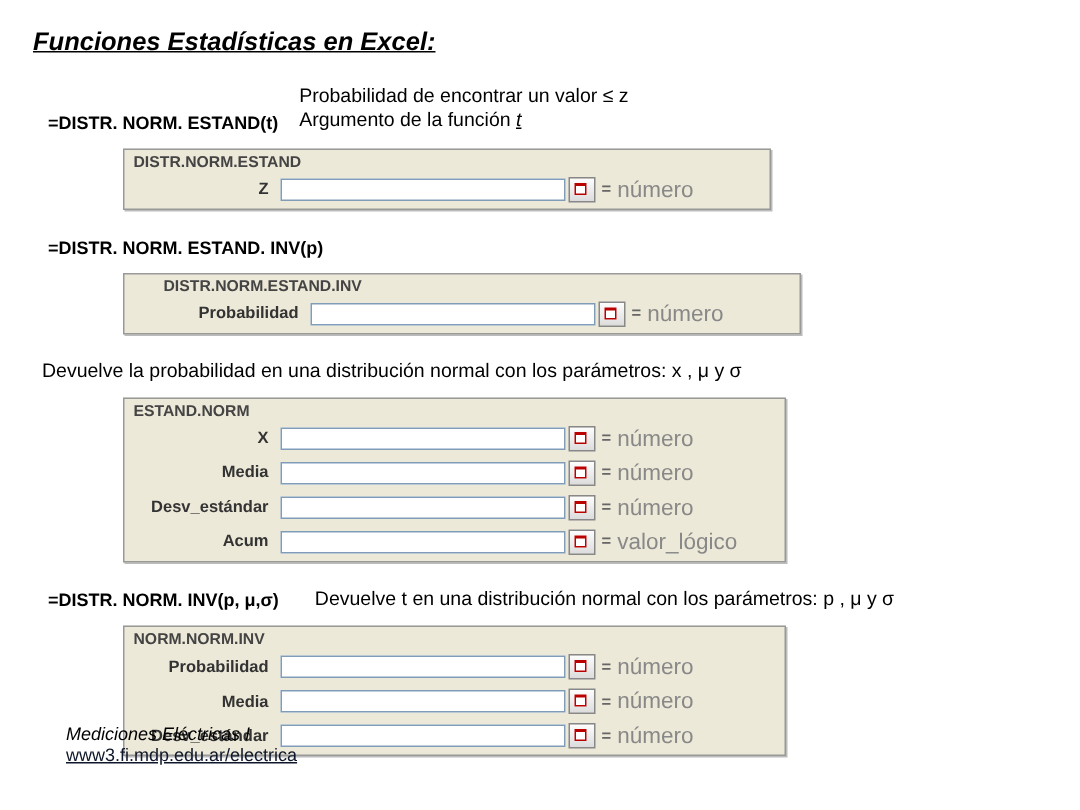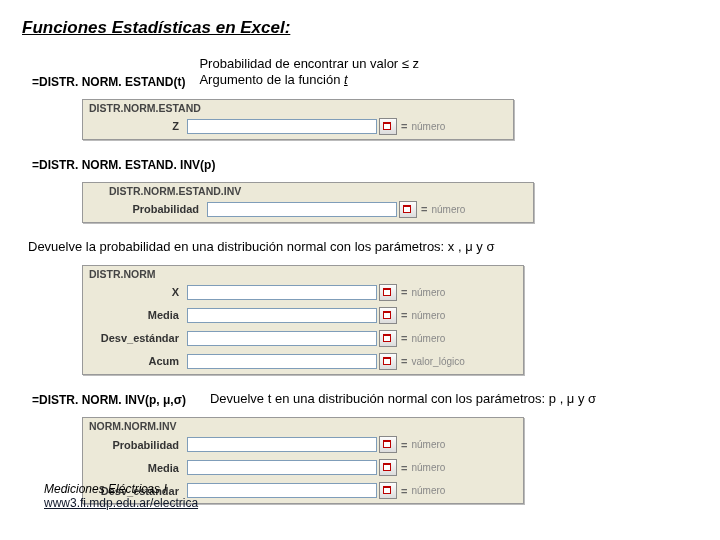--- a/index.html
+++ b/index.html
@@ -91,21 +91,21 @@
     border-top: 2px solid #b00;
     background: #fff;
   }
   .deq {
     padding: 0 4px;
     color: #666;
     font-weight: bold;
   }
   .dhint {
     color: #888;
-    font-size: 10px;
+    font-size: 15px;
     font-style: normal;
   }
   .footer {
     position: absolute;
     bottom: 12px;
     left: 22px;
     right: 22px;
     display: flex;
     justify-content: center;
     font-size: 12px;
@@ -157,21 +157,21 @@
       <div class="dhint">número</div>
     </div>
   </div>
 </div>
 
 <div class="section">
   <div class="row1">
     <div class="desc" style="padding-left:6px;">Devuelve la probabilidad en una distribución normal con los parámetros:  x ,  μ  y  σ</div>
   </div>
   <div class="dialog" style="width:440px;">
-    <div class="dialog-title">DISTR.NORM</div>
+    <div class="dialog-title">ESTAND.NORM</div>
     <div class="dialog-row">
       <div class="dlabel">X</div>
       <div class="dinput"></div>
       <div class="dbtn"></div>
       <div class="deq">=</div>
       <div class="dhint">número</div>
     </div>
     <div class="dialog-row">
       <div class="dlabel">Media</div>
       <div class="dinput"></div>

